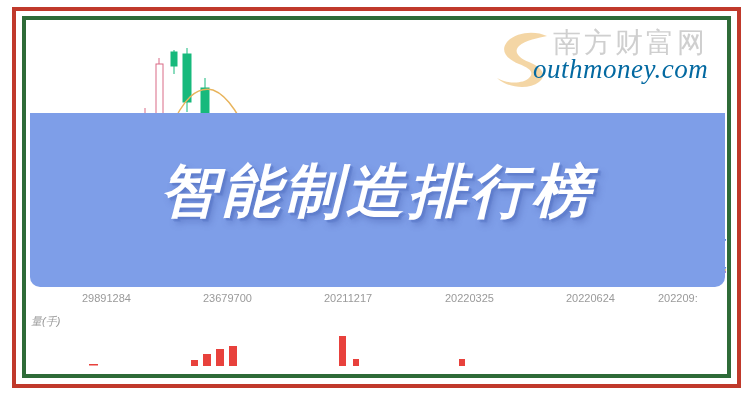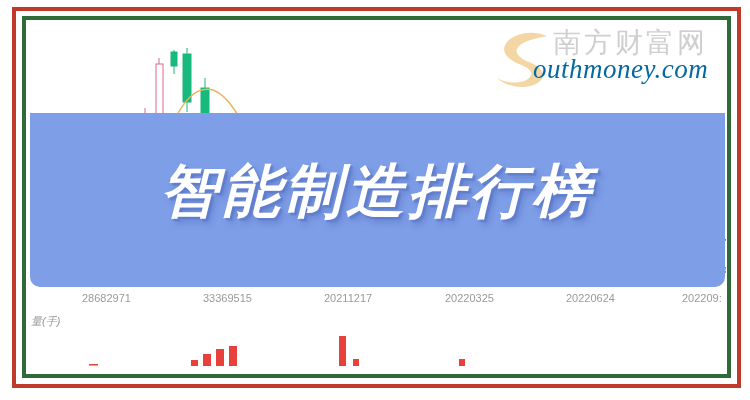--- a/index.html
+++ b/index.html
@@ -292,26 +292,26 @@
              C 360 210 410 208 460 210 C 520 212 580 220 640 232
              C 665 238 685 244 699 248"></path>
       </svg>
     </div>
 
     <div class="blue-band"></div>
 
     <div class="headline">智能制造排行榜</div>
 
     <div class="xaxis">
-      <div class="xtick" style="left:55px">28682971</div>
-      <div class="xtick" style="left:176px">33369515</div>
+      <div class="xtick" style="left:55px">29891284</div>
+      <div class="xtick" style="left:176px">23679700</div>
       <div class="xtick" style="left:297px">20211217</div>
       <div class="xtick" style="left:418px">20220325</div>
       <div class="xtick" style="left:539px">20220624</div>
-      <div class="xtick" style="left:655px">202209:</div>
+      <div class="xtick" style="left:631px">202209:</div>
     </div>
 
     <div class="vol-area">
       <div class="vol-label">量(手)</div>
       <svg class="vol-svg" width="700" height="60" viewBox="0 0 700 60">
         <g fill="#e8413c">
           <rect x="164" y="34" width="7" height="6"></rect>
           <rect x="176" y="28" width="8" height="12"></rect>
           <rect x="189" y="23" width="8" height="17"></rect>
           <rect x="202" y="20" width="8" height="20"></rect>

